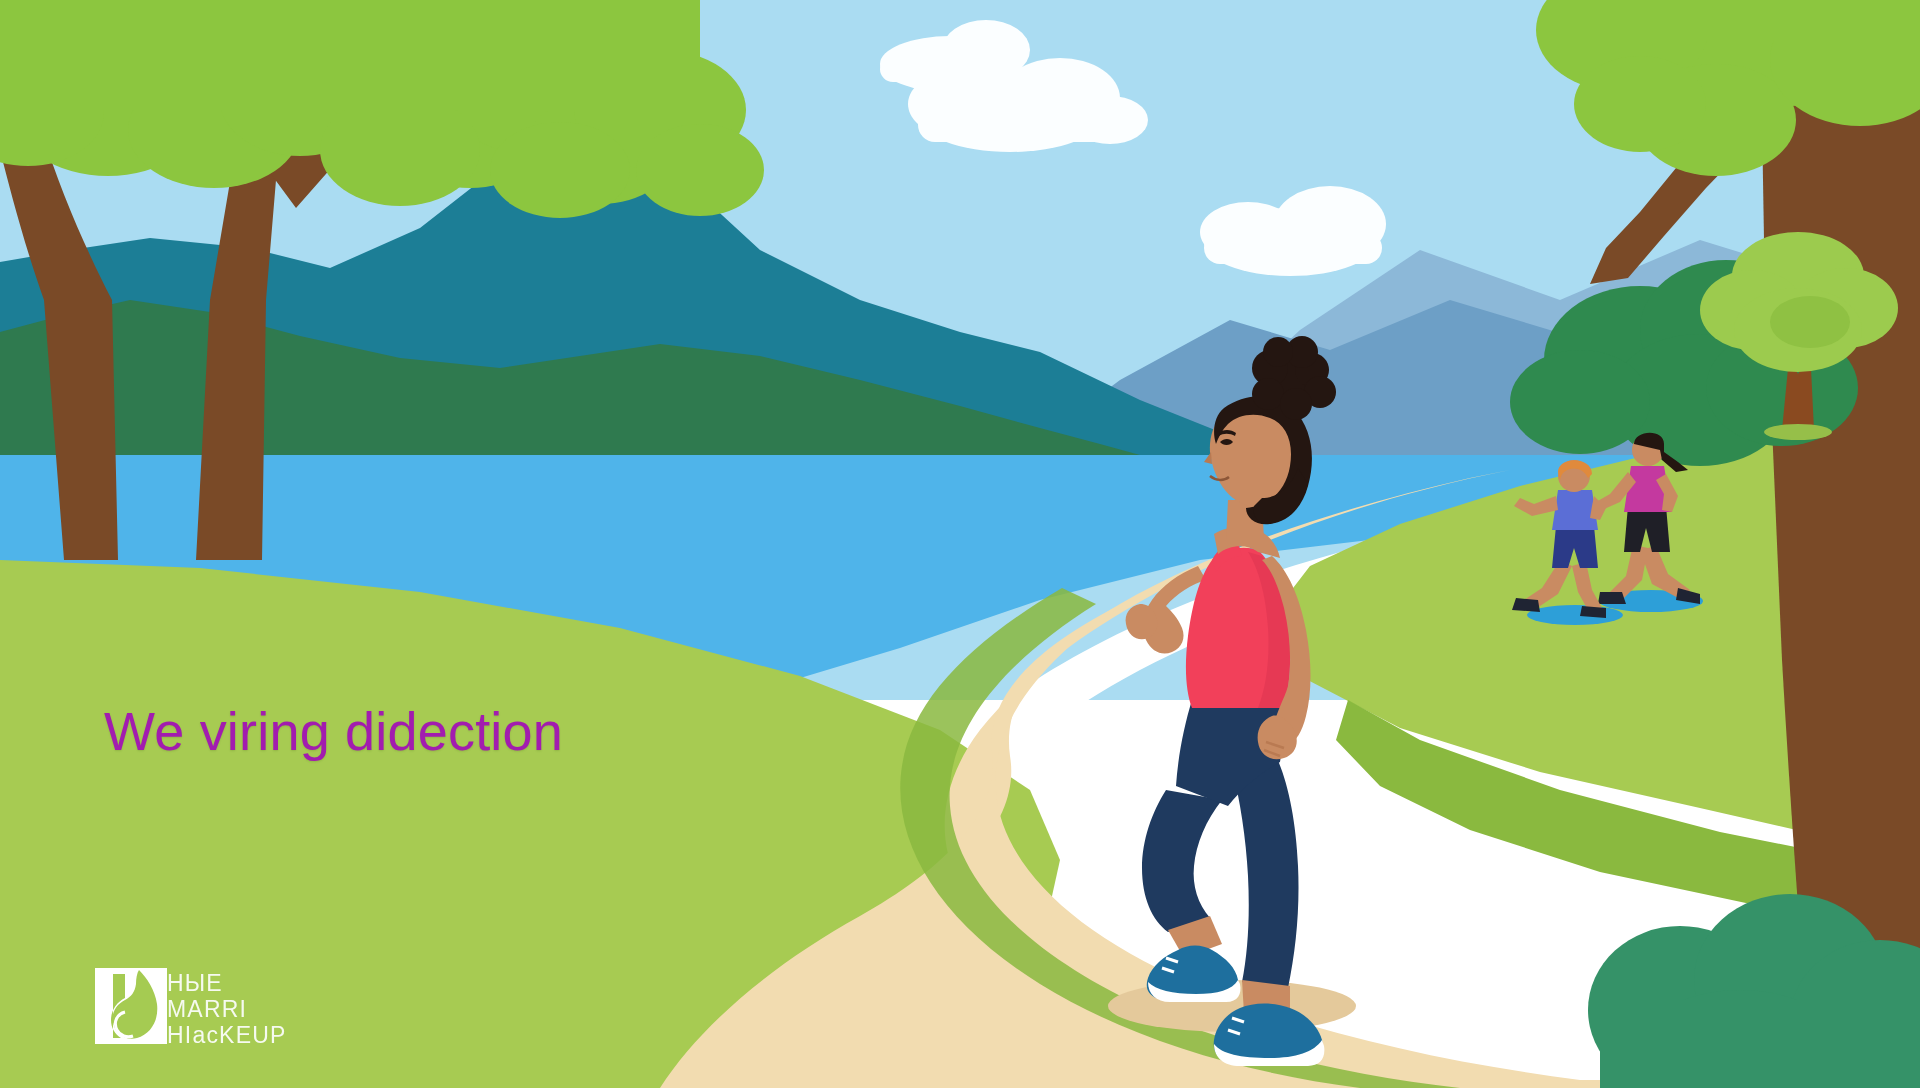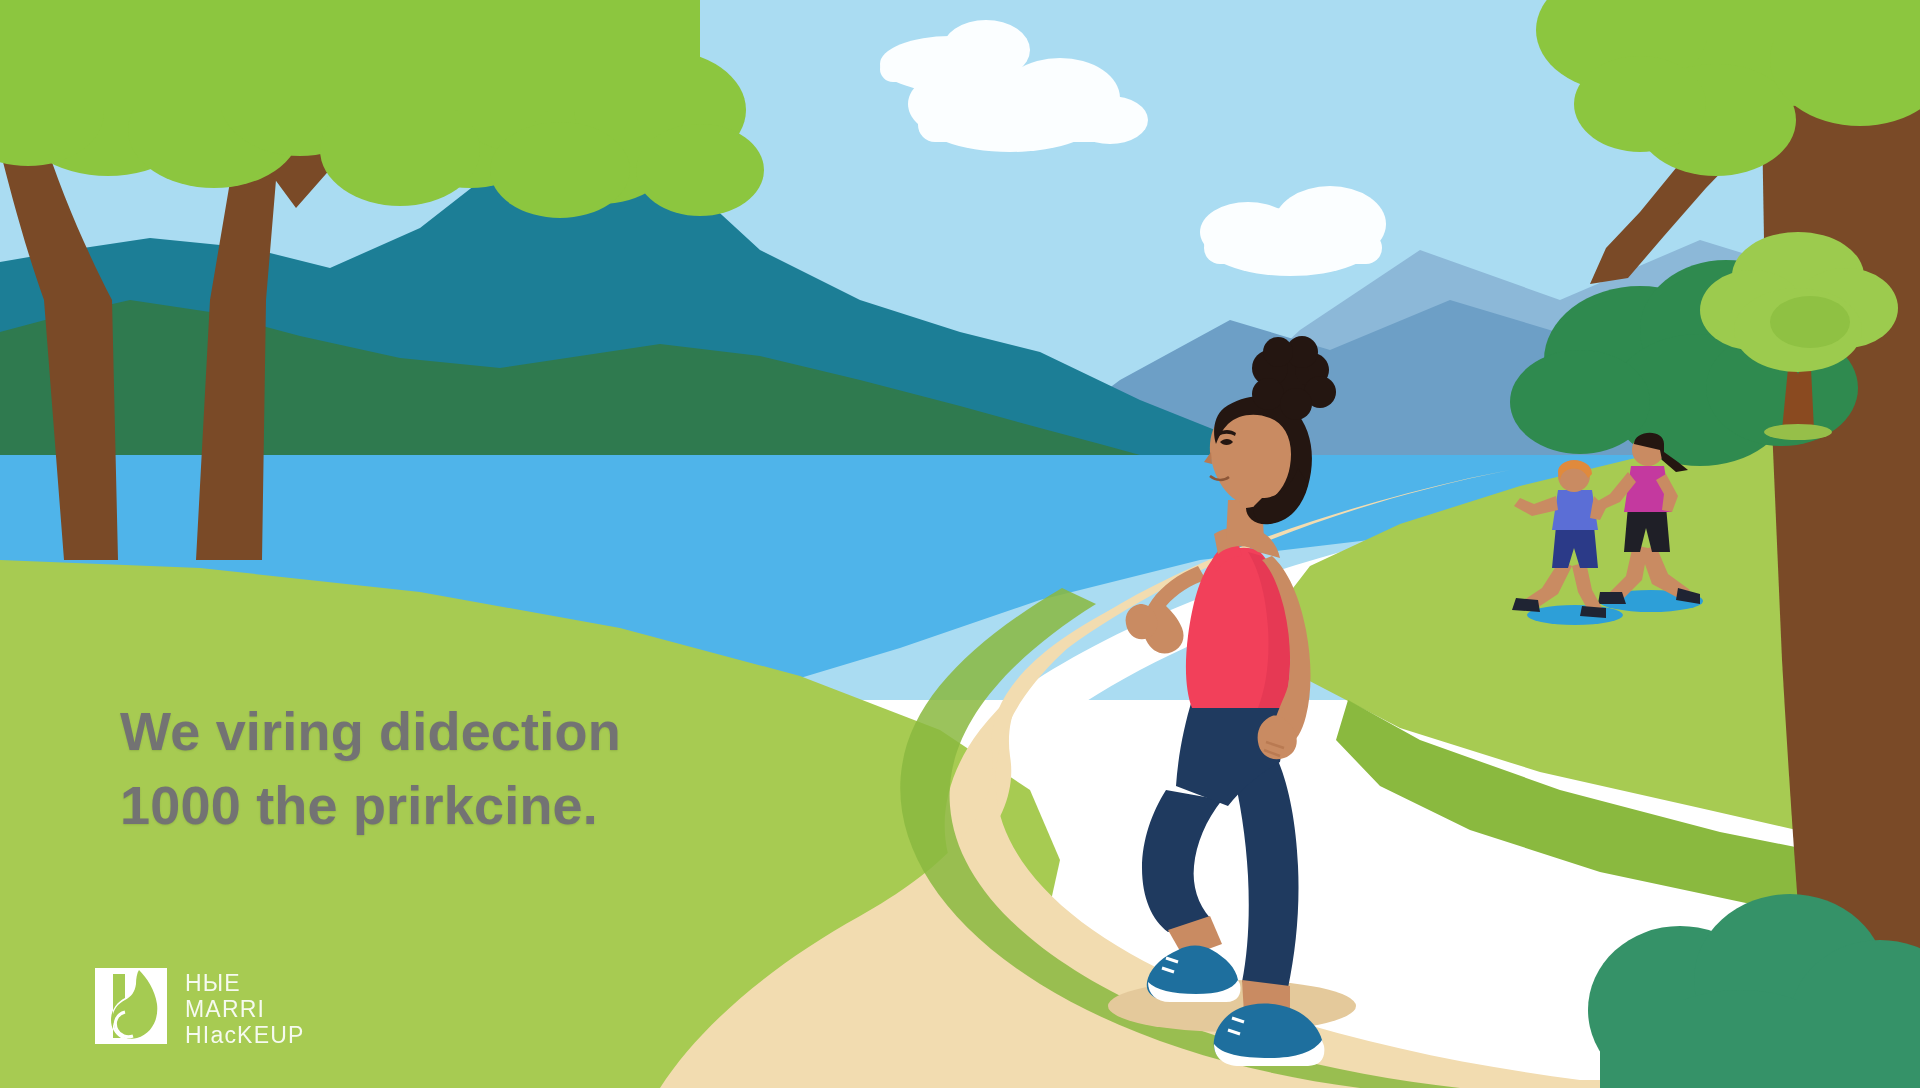--- a/index.html
+++ b/index.html
@@ -1,30 +1,30 @@
 <!DOCTYPE html>
 <html><head>
 <meta charset="utf-8">
 <style>
   html,body{margin:0;padding:0;background:#fff;}
   body{font-family:"Liberation Sans",sans-serif;}
   #stage{position:relative;width:1920px;height:1088px;overflow:hidden;}
   #scene{position:absolute;inset:0;width:1920px;height:1088px;}
 
   .headline{
-    position:absolute;left:120px;top:694px;width:660px;
+    position:absolute;left:104px;top:694px;width:660px;
     font-family:"Liberation Sans",sans-serif;
-    font-size:54px;line-height:74px;font-weight:700;
-    color:#737373;letter-spacing:.2px;
+    font-size:54px;line-height:74px;font-weight:400;
+    color:#a21caf;letter-spacing:.2px;
     text-shadow:0 1px 2px rgba(60,90,20,.18);
     white-space:nowrap;
   }
   .headline .ln{display:block;}
 
-  .logo{position:absolute;left:95px;top:968px;display:flex;align-items:flex-start;gap:18px;}
+  .logo{position:absolute;left:95px;top:968px;display:flex;align-items:flex-start;}
   .logo-mark{width:72px;height:76px;background:#ffffff;position:relative;overflow:hidden;flex:0 0 auto;}
   .logo-mark svg{position:absolute;left:0;top:0;}
   .logo-text{
     font-family:"Liberation Sans",sans-serif;
     font-size:23px;line-height:26px;font-weight:400;
     color:#f6faf0;letter-spacing:1.2px;padding-top:2px;
   }
   .logo-text span{display:block;}
 </style>
 </head>
@@ -301,21 +301,20 @@
         <circle cx="1268" cy="394" r="16"></circle>
         <circle cx="1296" cy="404" r="16"></circle>
       </g>
       <path fill="#241611" d="M1262,498 C1278,498 1292,486 1298,468 L1308,484 C1302,506 1286,522 1268,524
                C1258,524 1252,516 1254,506 Z"></path>
     </g>
   </svg>
 
   <div class="headline">
     <span class="ln">We viring didection</span>
-    <span class="ln">1000 the prirkcine.</span>
   </div>
 
   <div class="logo">
     <div class="logo-mark">
       <svg width="72" height="76" viewBox="0 0 72 76">
         <path fill="#a5cb52" d="M44,2 C52,10 60,22 62,36 C64,52 56,66 42,70 C30,73 20,66 18,54
                  C16,44 22,36 30,32 C36,29 40,24 41,16 C41,10 42,5 44,2 Z"></path>
         <path fill="#a5cb52" d="M18,6 L30,6 L30,30 C22,34 16,42 16,52 C16,60 20,66 26,70 L18,70 Z"></path>
         <path fill="none" stroke="#ffffff" stroke-width="3" d="M30,44 C22,46 18,54 22,62 C25,68 32,70 38,68"></path>
       </svg>

